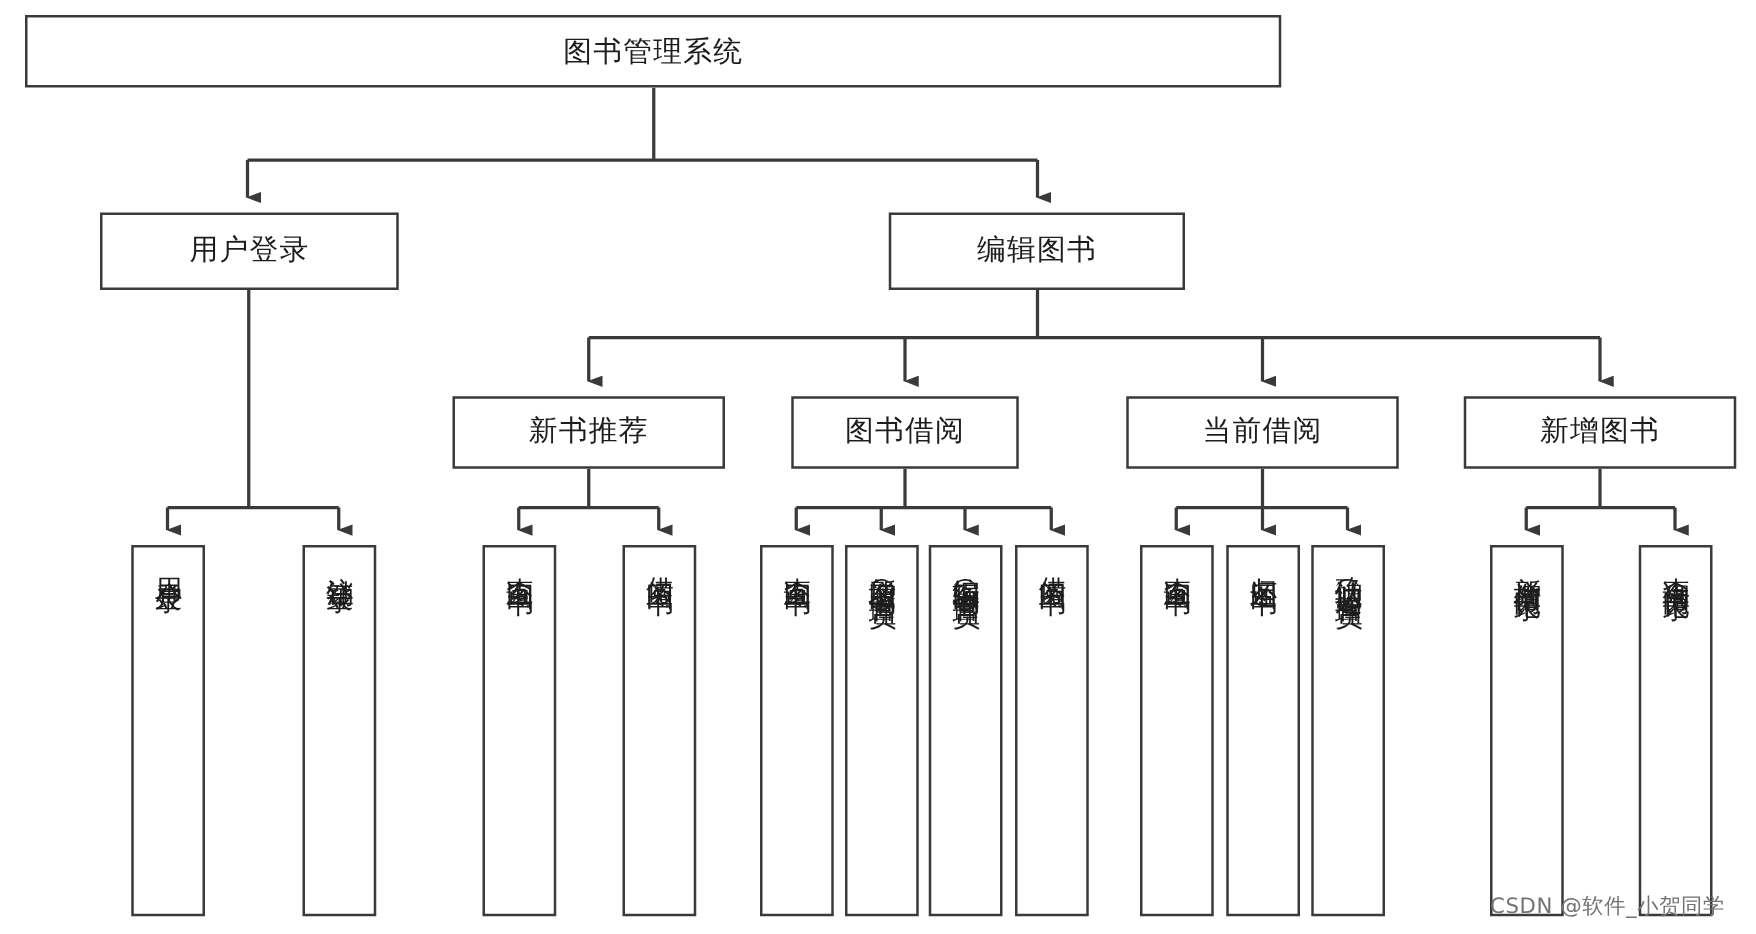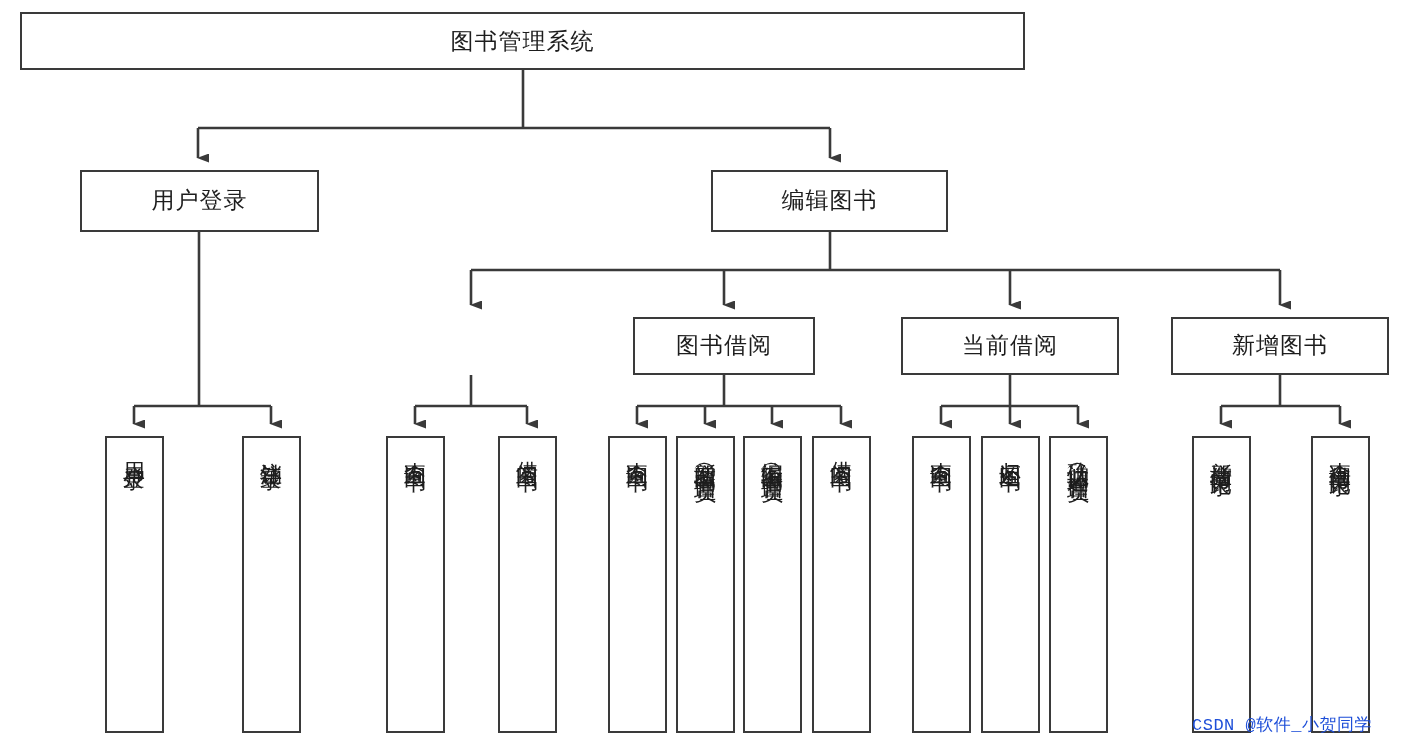--- a/index.html
+++ b/index.html
@@ -56,25 +56,24 @@
     text-orientation: upright;
     font-size: 22px;
     line-height: 1.32;
     letter-spacing: 3px;
     white-space: nowrap;
     color: #1d1d1d;
   }
   .watermark {
     position: absolute;
     font-size: 17px;
-    color: #1d4ed8;
+    color: #737373;
     letter-spacing: 0.5px;
     white-space: nowrap;
     user-select: none;
-    font-family: Liberation Mono, monospace;
   }
 </style>
 </head>
 <body>
 
 <div id="canvas">
 
   <svg id="edges" viewBox="0 0 1405 747">
     <defs>
       <marker id="arrow" markerWidth="9" markerHeight="12" refX="4.5" refY="11" orient="auto" markerUnits="userSpaceOnUse">
@@ -129,20 +128,23 @@
     <span>图书管理系统</span>
   </div>
 
   <div class="node node-h" style="left:80px; top:170px; width:239px; height:62px;">
     <span>用户登录</span>
   </div>
   <div class="node node-h" style="left:711px; top:170px; width:237px; height:62px;">
     <span>编辑图书</span>
   </div>
 
+  <div class="node node-h" style="left:362px; top:317px; width:218px; height:58px;">
+    <span>新书推荐</span>
+  </div>
   <div class="node node-h" style="left:633px; top:317px; width:182px; height:58px;">
     <span>图书借阅</span>
   </div>
   <div class="node node-h" style="left:901px; top:317px; width:218px; height:58px;">
     <span>当前借阅</span>
   </div>
   <div class="node node-h" style="left:1171px; top:317px; width:218px; height:58px;">
     <span>新增图书</span>
   </div>
 

